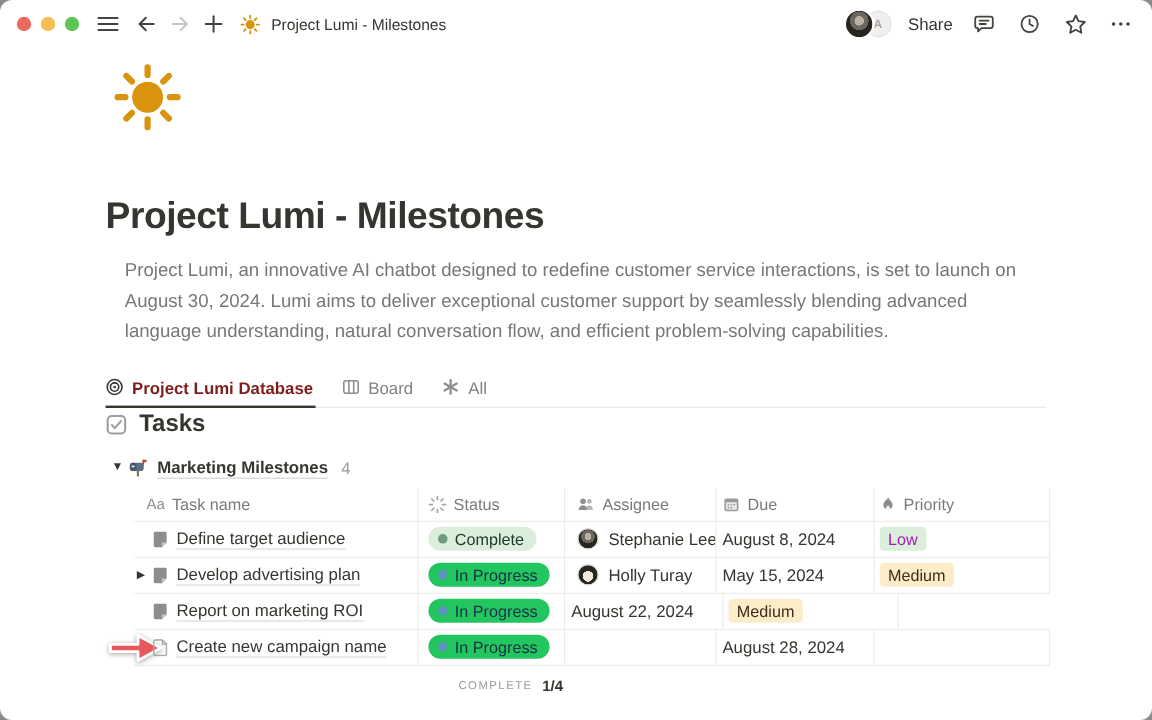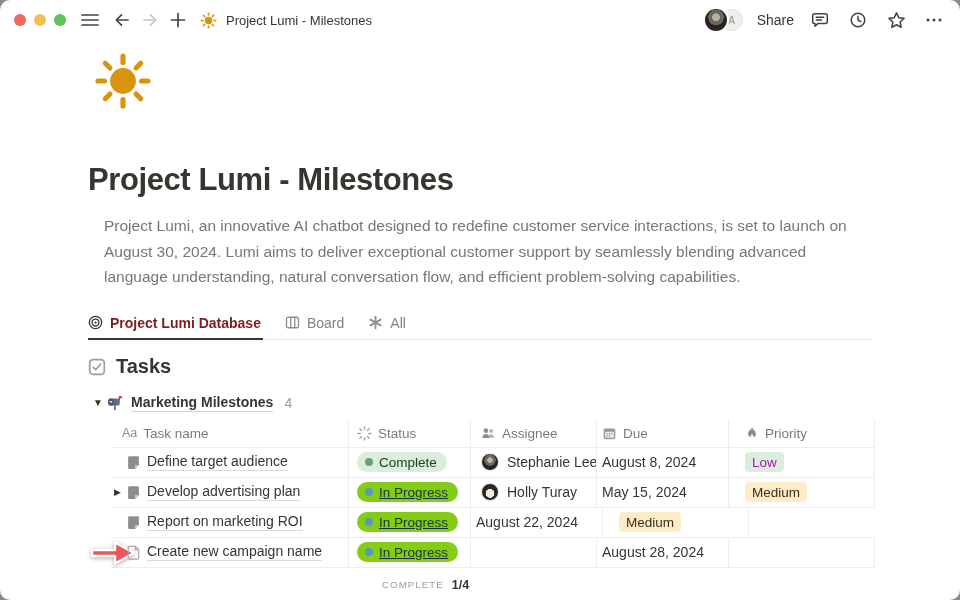--- a/index.html
+++ b/index.html
@@ -26,46 +26,46 @@
   .page-icon { margin-top:12px; margin-left:6px; width:58px; height:58px; }
   h1.page-title { margin-top:50px; font-size:31px; line-height:40px; font-weight:700; letter-spacing:-0.4px; color:#37352F; }
   p.page-desc { margin-top:13px; font-size:15.5px; line-height:25.5px; color:#787774;margin-left:16px; }
 
   
   .tabbar { margin-top:23px; display:flex; gap:22px; border-bottom:1px solid #E9E9E7; }
   .tab { display:flex; align-items:center; gap:7px; font-size:14px; color:#83817d; padding:2px 2px 7px 0; border-bottom:2px solid transparent; margin-bottom:-1px; cursor:pointer; }
   .tab.active { color:#7f1d1d; font-weight:700; border-bottom-color:#37352F; }
 
   
-  .tasks-head { margin-top:13px; display:flex; align-items:center; gap:10px; height:28px; }
+  .tasks-head { display:flex; align-items:center; gap:10px; height:28px; }
   .tasks-head h2 { font-size:20px; font-weight:700; color:#37352F; }
   .group-row { margin-top:13px; display:flex; align-items:center; height:18px; margin-left:5px; }
   .tri { font-size:10px; color:#37352F; width:14px; }
   .group-name { margin-left:8px; font-size:14px; font-weight:700; color:#37352F; border-bottom:1px solid #d6d4d0; padding-bottom:1px; }
   .group-count { margin-left:11px; font-size:14px; color:#9B9A97; }
 
   
   .tbl { margin-top:8px; margin-left:24px; width:763px; }
   .thead { display:flex; height:28px; border-bottom:1px solid #EDEDEB; }
   .th { display:flex; align-items:center; gap:6px; font-size:13.5px; color:#7c7a75; }
   .trow { display:flex; height:30px; border-bottom:1px solid #EDEDEB; position:relative; background:#fff; }
   .cell { display:flex; align-items:center; height:100%; }
   .c-task     { width:236px; padding-left:15px; position:relative; }
   .c-status   { width:122px; padding-left:8px;  border-left:1px solid #EDEDEB; }
   .c-assignee { width:126px; padding-left:10px; border-left:1px solid #EDEDEB; }
   .c-due      { width:132px; padding-left:5px;  border-left:1px solid #EDEDEB; }
-  .c-priority { width:147px; padding-left:16px;  border-left:1px solid #EDEDEB; border-right:1px solid #EDEDEB; }
+  .c-priority { width:147px; padding-left:4px;  border-left:1px solid #EDEDEB; border-right:1px solid #EDEDEB; }
   .th.c-task { padding-left:10px; }
 
   .expander { position:absolute; left:2px; top:9px; font-size:9px; color:#37352F; }
   .task-title { margin-left:7px; font-size:14px; font-weight:500; color:#37352F; border-bottom:1px solid #dcdad6; padding-bottom:1px; white-space:nowrap;text-align:center; }
   .pill { display:inline-flex; align-items:center; gap:6px; height:20px; padding:0 10px 0 8px; border-radius:999px; font-size:13.5px; }
   .pill .dot { width:8px; height:8px; border-radius:50%; }
   .pill-green { background:#DBEDDB; color:#1C3829; } .pill-green .dot { background:#6C9B7D; }
-  .pill-blue  { background:#84cc16; color:#183347;text-decoration:underline; } .pill-blue .dot { background:#5B97BD; }
+  .pill-blue  { background:#22c55e; color:#183347; } .pill-blue .dot { background:#5B97BD; }
   .tag { display:inline-flex; align-items:center; height:20px; padding:0 7px; border-radius:4px; font-size:13.5px; }
   .tag-green  { background:#DBEDDB; color:#a21caf; }
   .tag-yellow { background:#FDECC8; color:#402C1B; }
   .avatar { width:18px; height:18px; border-radius:50%; margin-right:8px; flex:0 0 18px; border:1px solid #e2e0dc; }
   .av-dark     { background:radial-gradient(circle at 50% 38%, #b9b2a4 0 22%, #6b665e 23% 44%, #26241f 45%); }
   .av-brunette { background:radial-gradient(circle at 50% 58%, #f1e9dd 0 36%, #2a2722 37%); }
   .av-light    { background:radial-gradient(circle at 50% 45%, #efe9df 0 44%, #b9b6b0 45% 58%, #e4e2de 59%); }
   .assignee-name, .due-val { font-size:14px; color:#37352F; white-space:nowrap; }
 
   .row-arrow { position:absolute; left:-23px; top:1px; filter:drop-shadow(0 1px 2px rgba(0,0,0,0.35)); }

